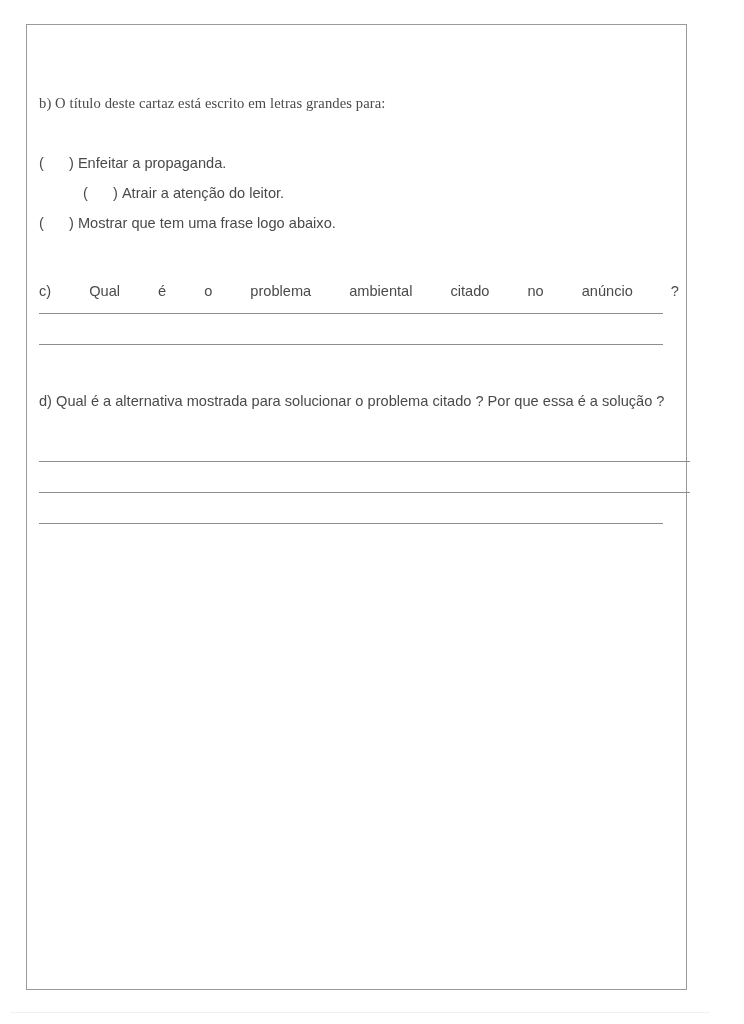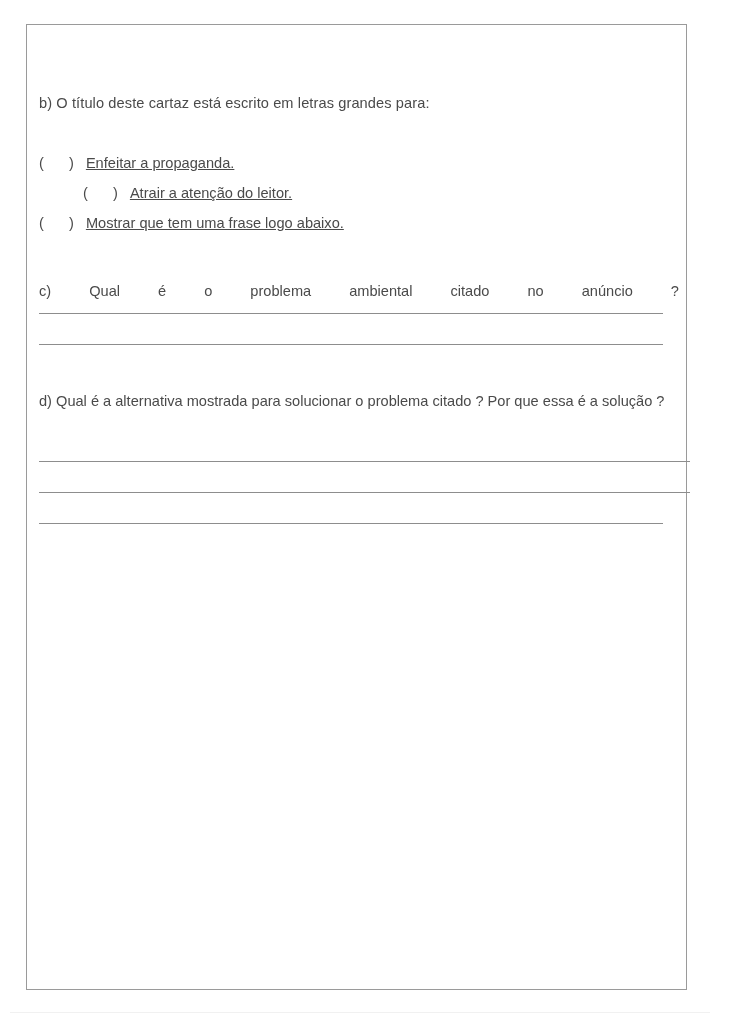--- a/index.html
+++ b/index.html
@@ -36,41 +36,42 @@
     height: 1px;
     background: #f1f1f1;
   }
 
   .qtext {
     color: #4a4a4a;
     font-size: 14.6px;
     line-height: 1.0;
     letter-spacing: 0.1px;
     margin: 0;
+    font-family: Liberation Serif, serif;
   }
 
   
   #q-b-heading {
     position: absolute;
     left: 12px;
     top: 71px;
     white-space: nowrap;
   }
 
   
   .alt-row {
     position: absolute;
     left: 12px;
     white-space: nowrap;
     color: #4a4a4a;
     font-size: 14.6px;
   }
   .alt-paren-open { display: inline-block; width: 30px; }
   .alt-paren-close { display: inline-block; }
-  .alt-label { padding-left: 12px; text-decoration: underline; }
+  .alt-label { padding-left: 4px; }
 
   #alt-0 { top: 130px; }
   #alt-1 { top: 160px; margin-left: 44px; }
   #alt-2 { top: 190px; }
 
   
   .q-justified {
     position: absolute;
     left: 12px;
     width: 640px;

